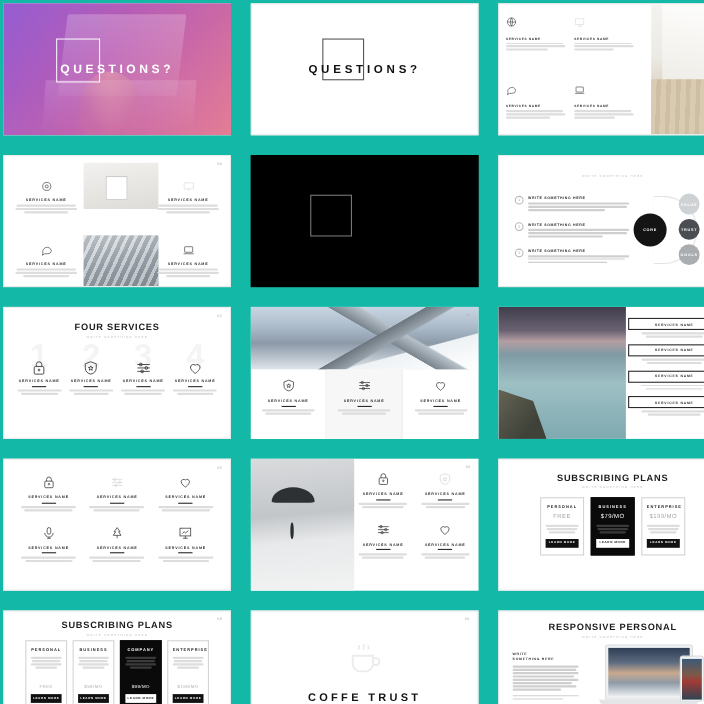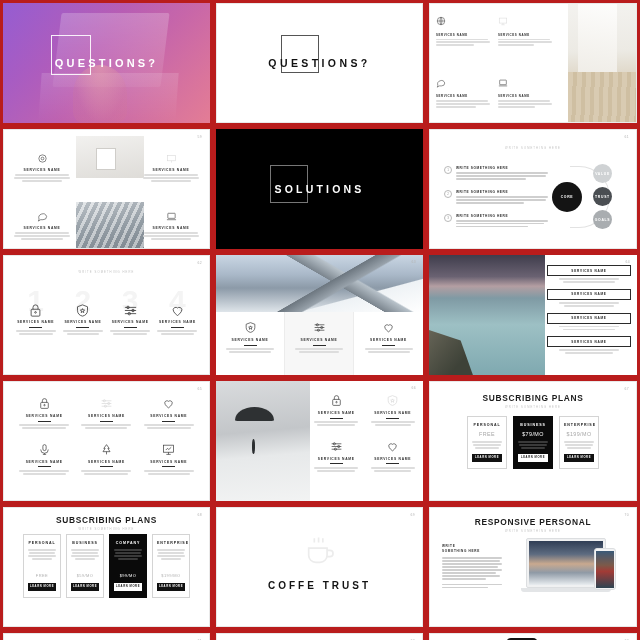--- a/index.html
+++ b/index.html
@@ -7,22 +7,22 @@
     width: 640px; height: 640px;
     background: #d6d6d6;
     font-family: "Liberation Sans", sans-serif;
     overflow: hidden;
   }
   .grid {
     width: 640px; height: 640px;
     display: grid;
     grid-template-columns: 213px 213px 214px;
     grid-auto-rows: 126px;
-    gap: 0px;
-    background: #b91c1c;
+    gap: 12px;
+    background: #14b8a6;
   }
   .slide {
     position: relative;
     background: #fff;
     margin: 3px;
     overflow: hidden;
     border: 1px solid #e9e9e9;
   }
   .slide.dark { background: #000; border-color: #000; }
   .slide.bare { border: none; }
@@ -355,21 +355,20 @@
       <div class="body-lines">
         <div class="ln" style="width:54px"></div>
           <div class="ln" style="width:56px"></div>
           <div class="ln" style="width:40px"></div>
       </div>
     </div>
   </div>
 
   <div class="slide dark">
     <div class="sol-box"></div>
-    <div class="sol-text">SOLUTIONS</div>
   </div>
 
   <div class="slide">
     <div class="pg">61</div>
     <div style="position:absolute;left:0;right:0;top:14px">
       <div class="subtitle">WRITE SOMETHING HERE</div>
     </div>
 
     <div class="gs-list">
       <div class="gs-item">
@@ -410,20 +409,21 @@
     <div class="arc"></div>
     <div class="circ core">CORE</div>
     <div class="circ c-val">VALUE</div>
     <div class="circ c-tru">TRUST</div>
     <div class="circ c-goa">GOALS</div>
   </div>
 
   <div class="slide">
     <div class="pg">62</div>
     <div style="position:absolute;left:0;right:0;top:12px">
+      <div class="title">FOUR SERVICES</div>
       <div class="subtitle">WRITE SOMETHING HERE</div>
     </div>
     <div class="fs-row">
       <div class="fs-cell">
         <div class="watermark">1</div>
         <div class="fs-ico">
           <svg width="15" height="15" viewBox="0 0 24 24" class="ico">
               <rect x="5" y="10" width="14" height="11" rx="1.5"></rect>
               <path d="M8 10V7a4 4 0 018 0v3"></path>
               <circle cx="12" cy="15" r="1.3"></circle>

